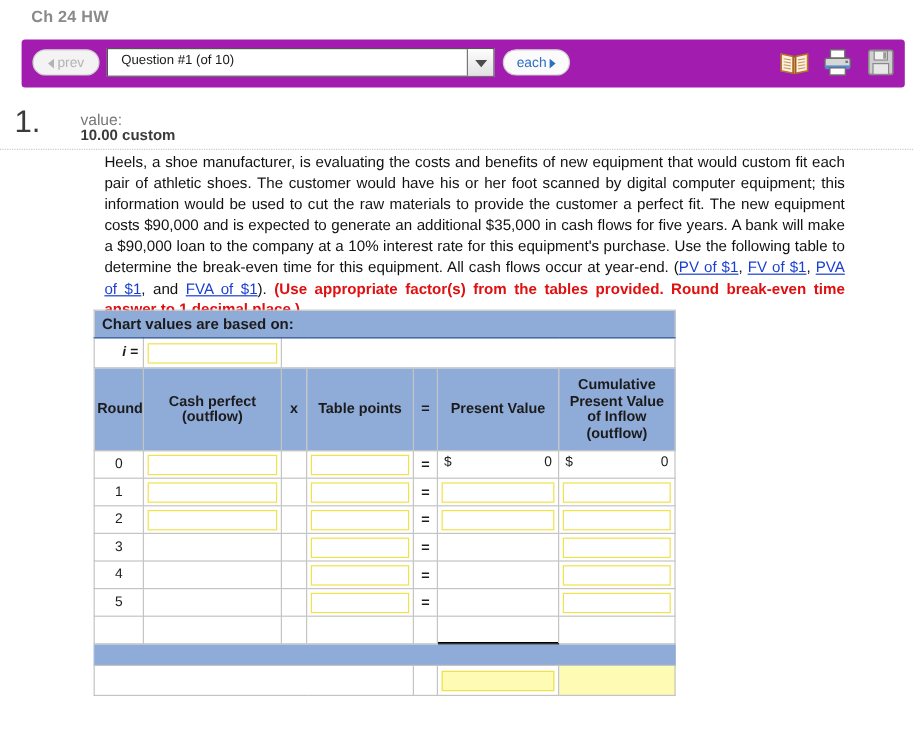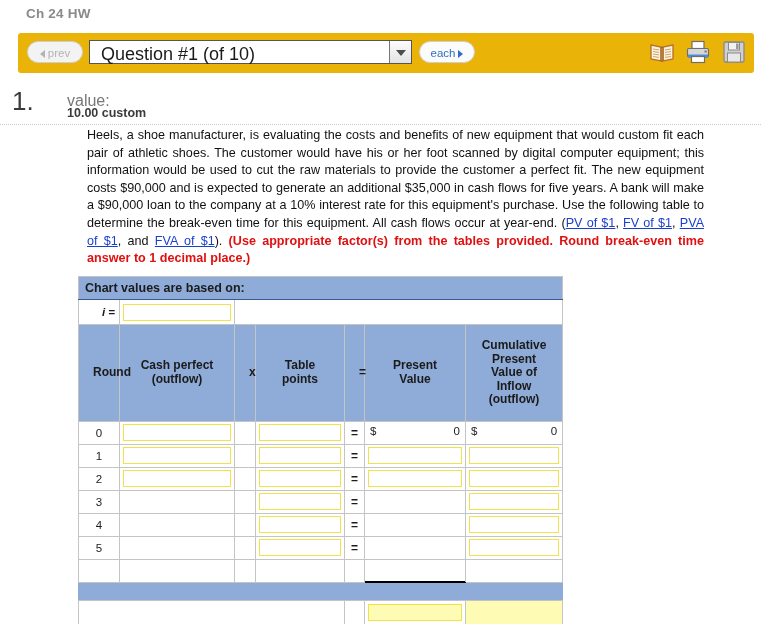--- a/index.html
+++ b/index.html
@@ -27,21 +27,21 @@
     letter-spacing: 0.2px;
   }
 
   
   .navbar {
     position: absolute;
     left: 18px;
     top: 33px;
     width: 736px;
     height: 40px;
-    background: #eab308;
+    background: #a21caf;
     border-radius: 3px;
   }
   .prev-btn {
     position: absolute;
     left: 9px;
     top: 8px;
     width: 56px;
     height: 22px;
     border: 1px solid #cfcfcf;
     border-radius: 11px;
@@ -69,21 +69,21 @@
     width: 323px;
     height: 24px;
     background: #ffffff;
     border: 1px solid #555555;
     box-sizing: border-box;
   }
   .qselect .qlabel {
     position: absolute;
     left: 11px;
     top: 3px;
-    font-size: 18px;
+    font-size: 11px;
     color: #1a1a1a;
   }
   .qselect .arrowbox {
     position: absolute;
     right: 0;
     top: 0;
     width: 22px;
     height: 22px;
     background: linear-gradient(#fdfdfd, #e2e2e2);
     border-left: 1px solid #777;
@@ -138,21 +138,21 @@
     left: 12px;
     top: 86px;
     font-size: 26px;
     color: #3b3b3b;
     font-family: "Liberation Sans", sans-serif;
   }
   .value-label {
     position: absolute;
     left: 67px;
     top: 92px;
-    font-size: 16px;
+    font-size: 13px;
     color: #777777;
   }
   .value-points {
     position: absolute;
     left: 67px;
     top: 106px;
     font-size: 12.5px;
     font-weight: bold;
     color: #3b3b3b;
   }
@@ -180,21 +180,21 @@
   }
   .qbody .instr {
     color: #e01010;
     font-weight: bold;
   }
 
   
   .chart-table {
     position: absolute;
     left: 78px;
-    top: 276px;
+    top: 258px;
     width: 484px;
     border-collapse: collapse;
     table-layout: fixed;
     font-size: 11.5px;
     color: #1b1b1b;
   }
   .chart-table td {
     border: 1px solid #c4c4c4;
     padding: 0;
     vertical-align: middle;
@@ -214,21 +214,21 @@
     font-weight: bold;
     height: 24px;
   }
   .colhdr {
     background: #8fabd8;
     text-align: center;
     font-weight: bold;
     font-size: 12px;
     line-height: 13.5px;
     height: 64px;
-    padding: 14px !important;
+    padding: 2px !important;
   }
   .yr {
     text-align: center;
     height: 22px;
   }
   .opcell {
     text-align: center;
     font-weight: bold;
     font-size: 12px;
   }

